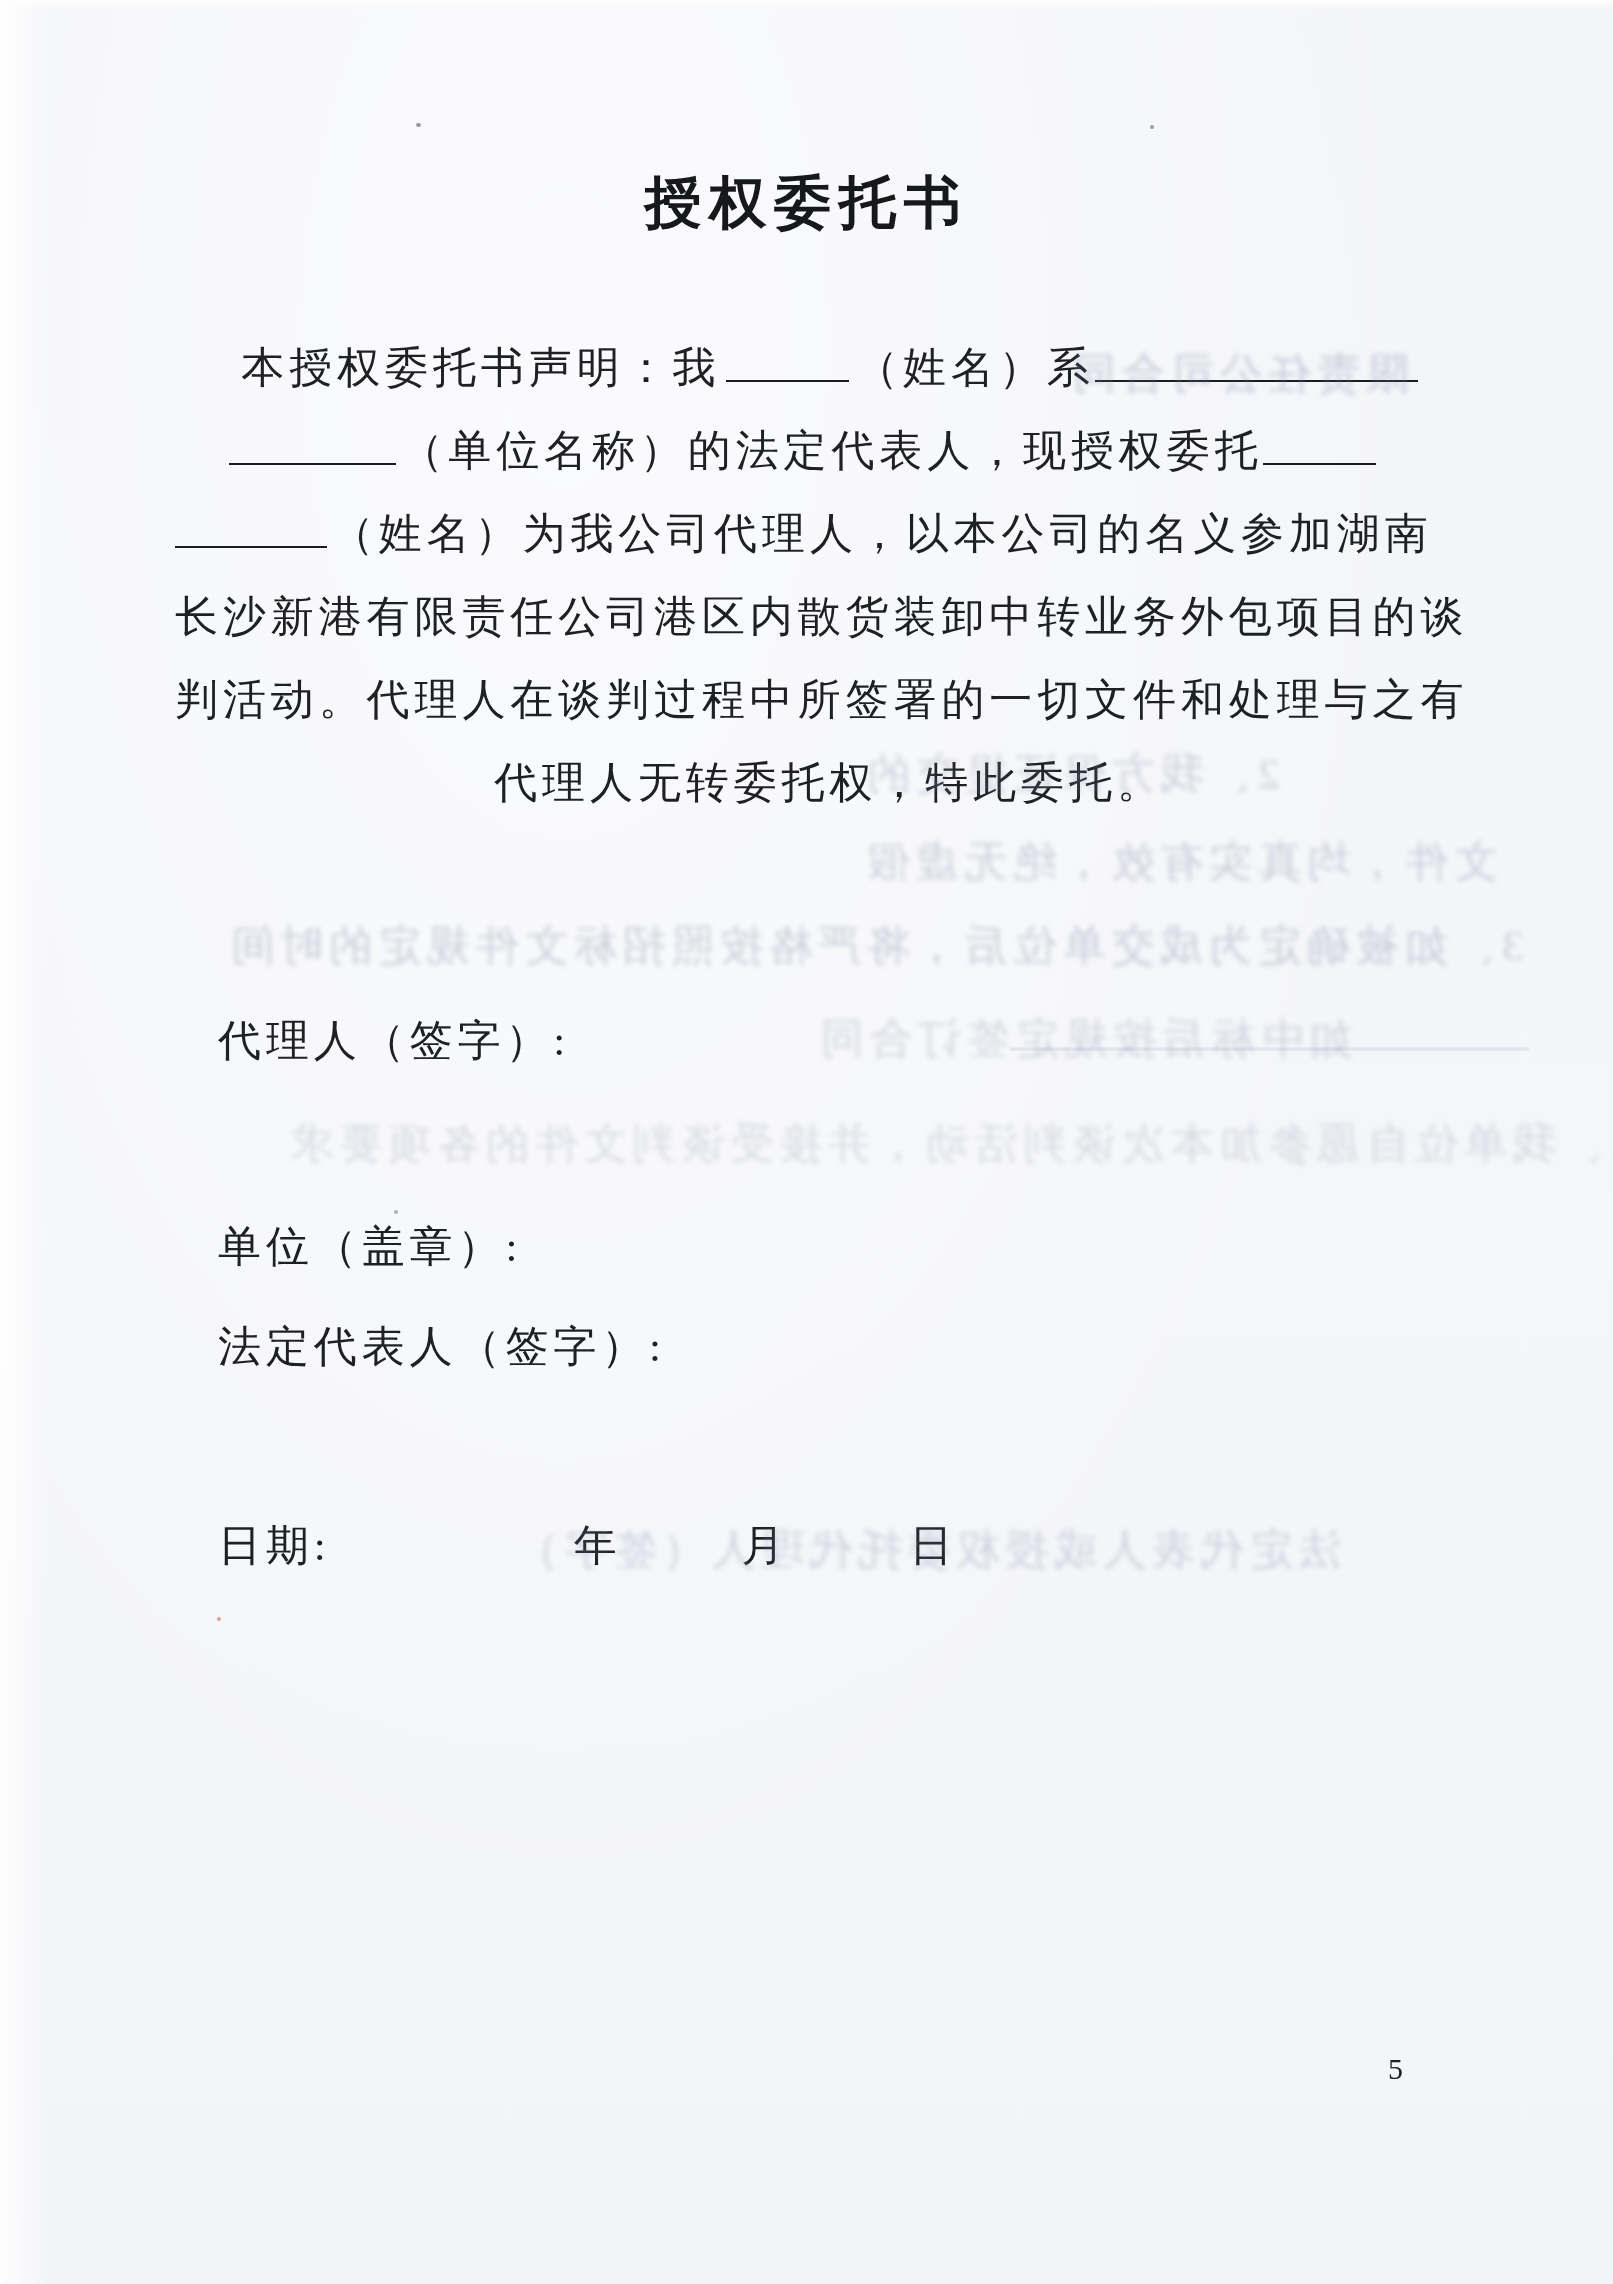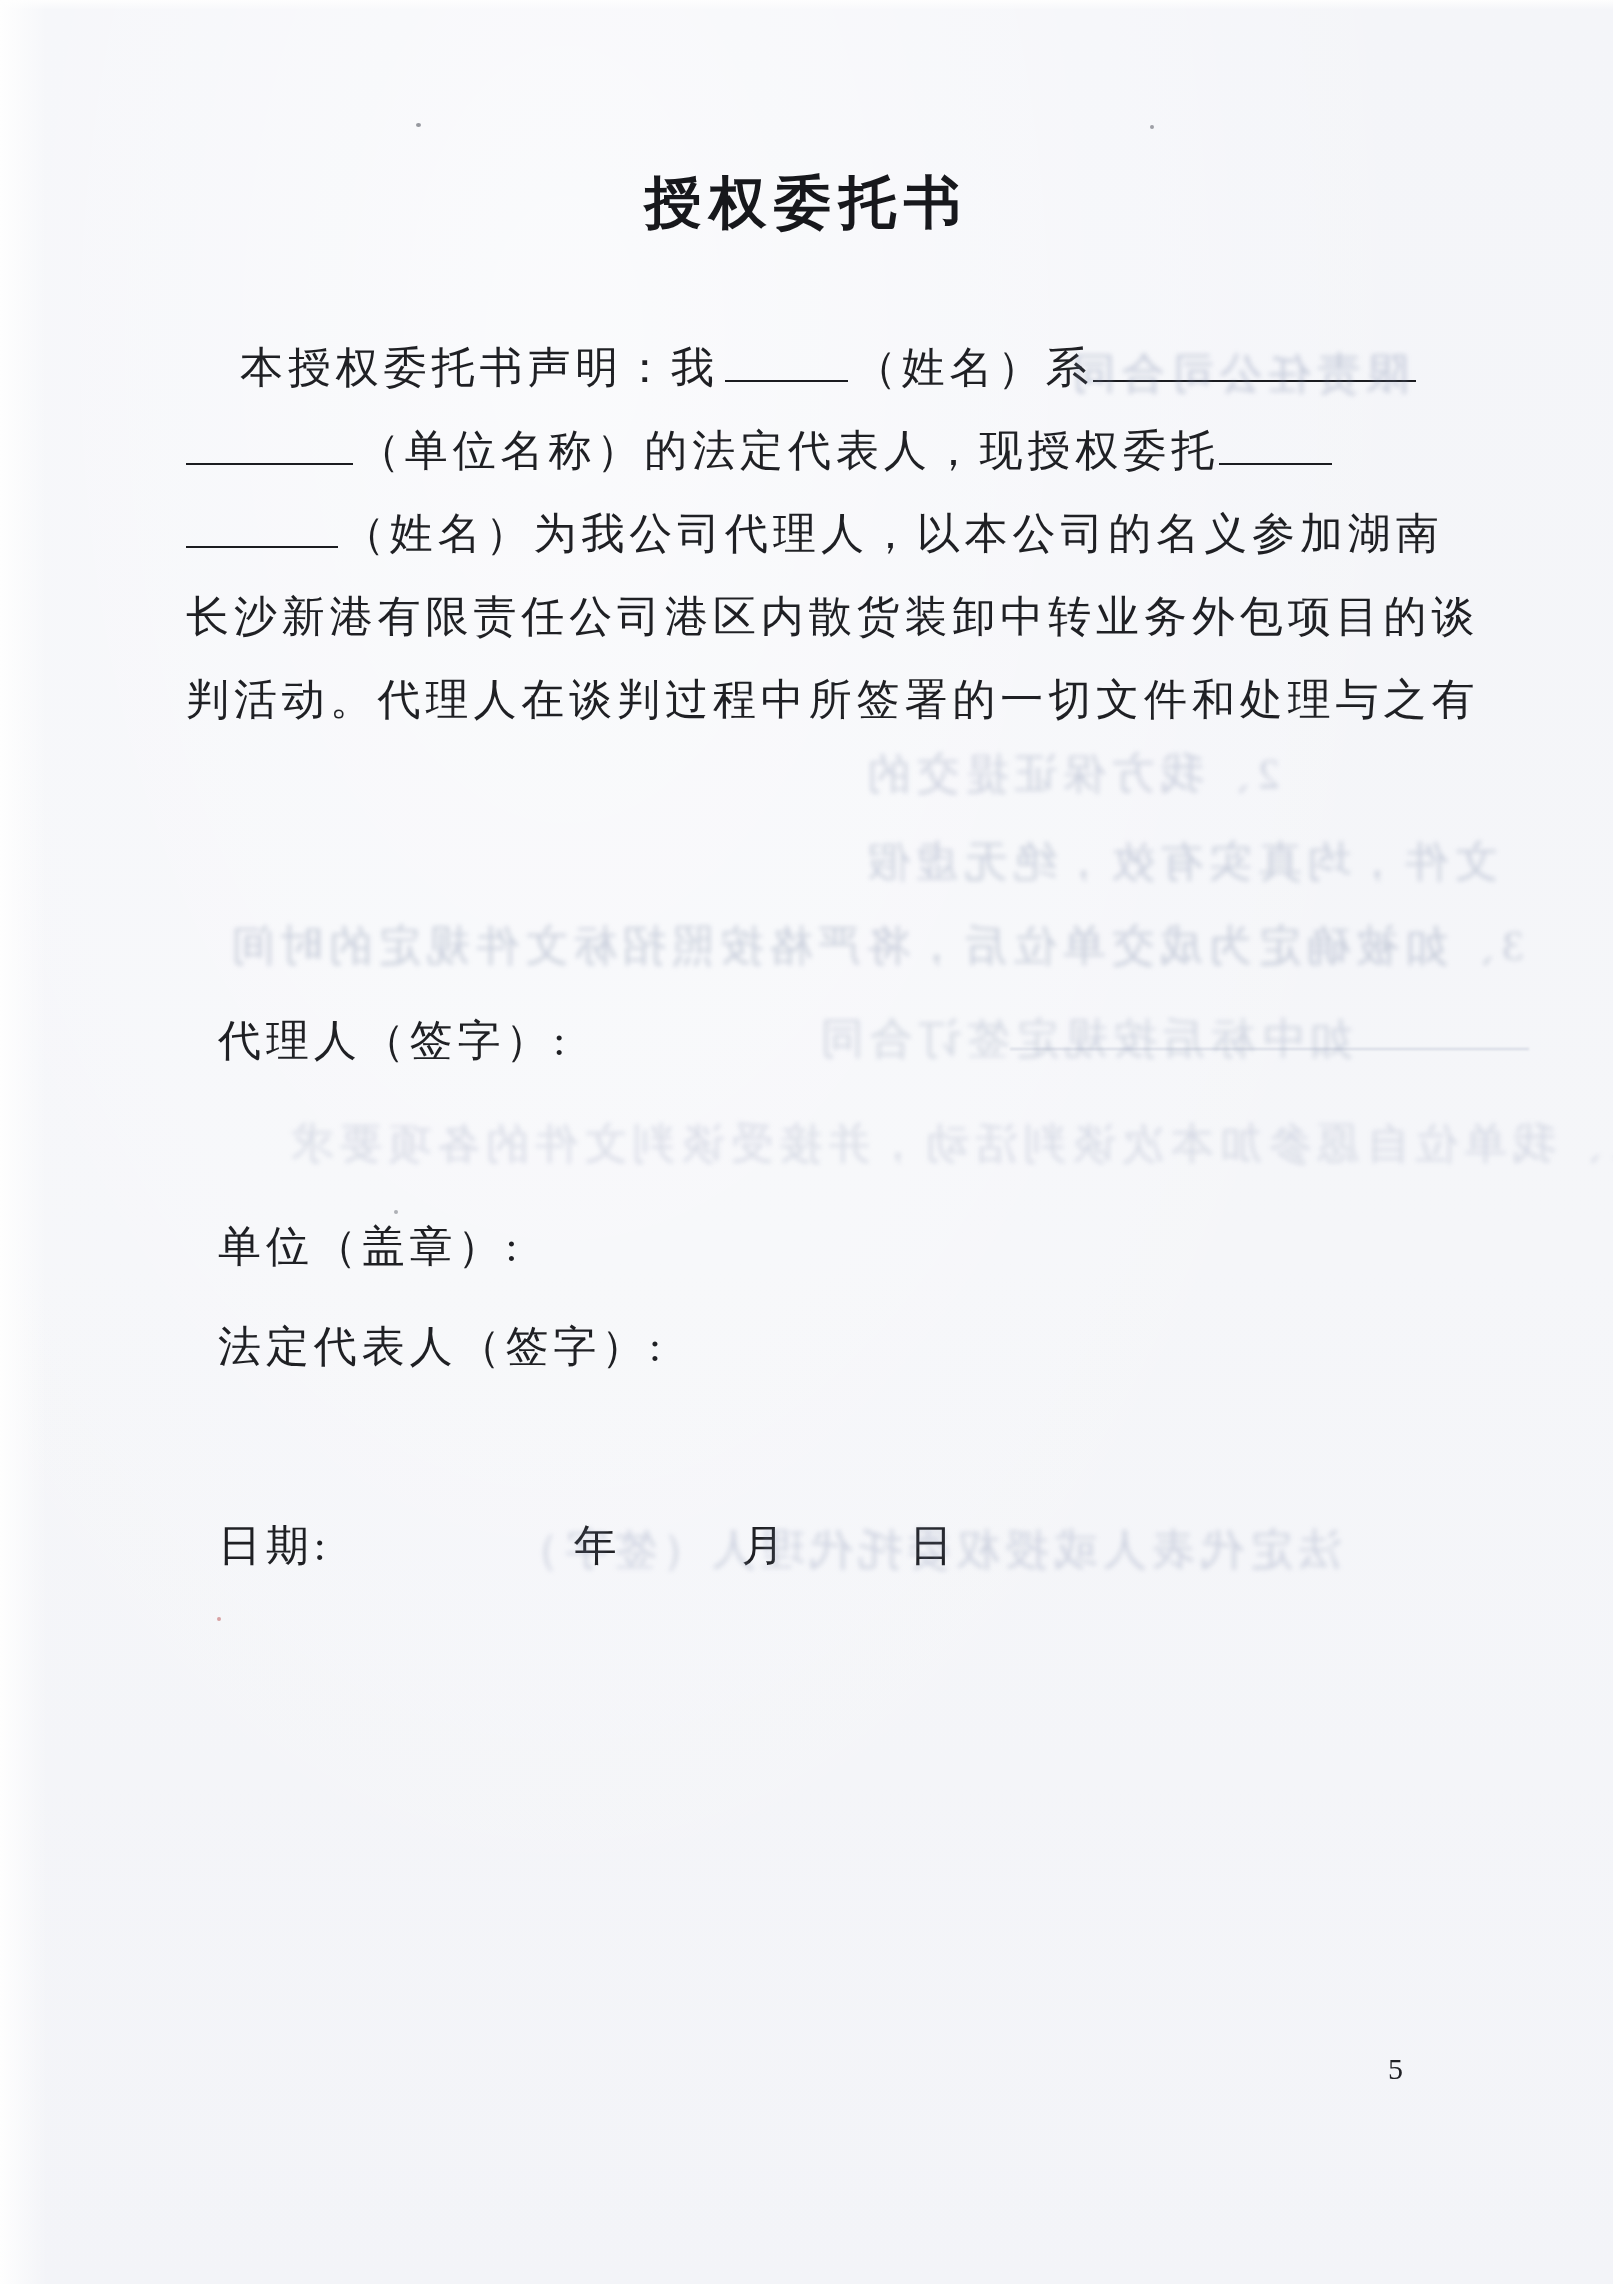--- a/index.html
+++ b/index.html
@@ -22,23 +22,24 @@
     content:"";position:absolute;left:0;top:0;right:0;height:9.8px;
     background:linear-gradient(180deg,#fefefe 0%, rgba(254,254,254,0) 100%);
   }
   .title{
     position:absolute;top:165px;left:0;width:100%;
     margin:0;text-align:center;
     font-size:57px;font-weight:700;letter-spacing:7.8px;
     color:#17181c;
   }
   .docbody{
-    position:absolute;left:186px;top:326px;width:1255px;
+    position:absolute;left:175px;top:326px;width:1255px;
     font-size:43px;letter-spacing:4.9px;line-height:83px;
     white-space:nowrap;
+    text-align:center;
   }
   .line{height:83px;}
   .indent{padding-left:54px;}
   .blank{
     display:inline-block;height:33px;
     border-bottom:2.9px solid #1b1c20;
     vertical-align:baseline;
   }
   .b1{width:123px;margin:0 5.9px;}
   .b2{width:323px;}
@@ -92,20 +93,21 @@
 <div class="page">
 
   <h1 class="title">授权委托书</h1>
 
   <div class="docbody">
     <div class="line indent"><span>本授权委托书声明：我</span><span class="blank b1"></span><span>（姓名）系</span><span class="blank b2"></span></div>
     <div class="line"><span class="blank b3"></span><span>（单位名称）的法定代表人，现授权委托</span><span class="blank b4"></span></div>
     <div class="line"><span class="blank b5"></span><span>（姓名）为我公司代理人，以本公司的名义参加湖南</span></div>
     <div class="line">长沙新港有限责任公司港区内散货装卸中转业务外包项目的谈</div>
     <div class="line">判活动。代理人在谈判过程中所签署的一切文件和处理与之有</div>
+    <div class="line indent">代理人无转委托权，特此委托。</div>
   </div>
 
   <div class="sig sig-agent">代理人（签字）:</div>
   <div class="sig sig-unit">单位（盖章）:</div>
   <div class="sig sig-rep">法定代表人（签字）:</div>
 
   <div class="sig sig-date"><span>日期:</span><span class="gap-year">年</span><span class="gap-month">月</span><span class="gap-day">日</span></div>
 
   <div class="pageno">5</div>
 

